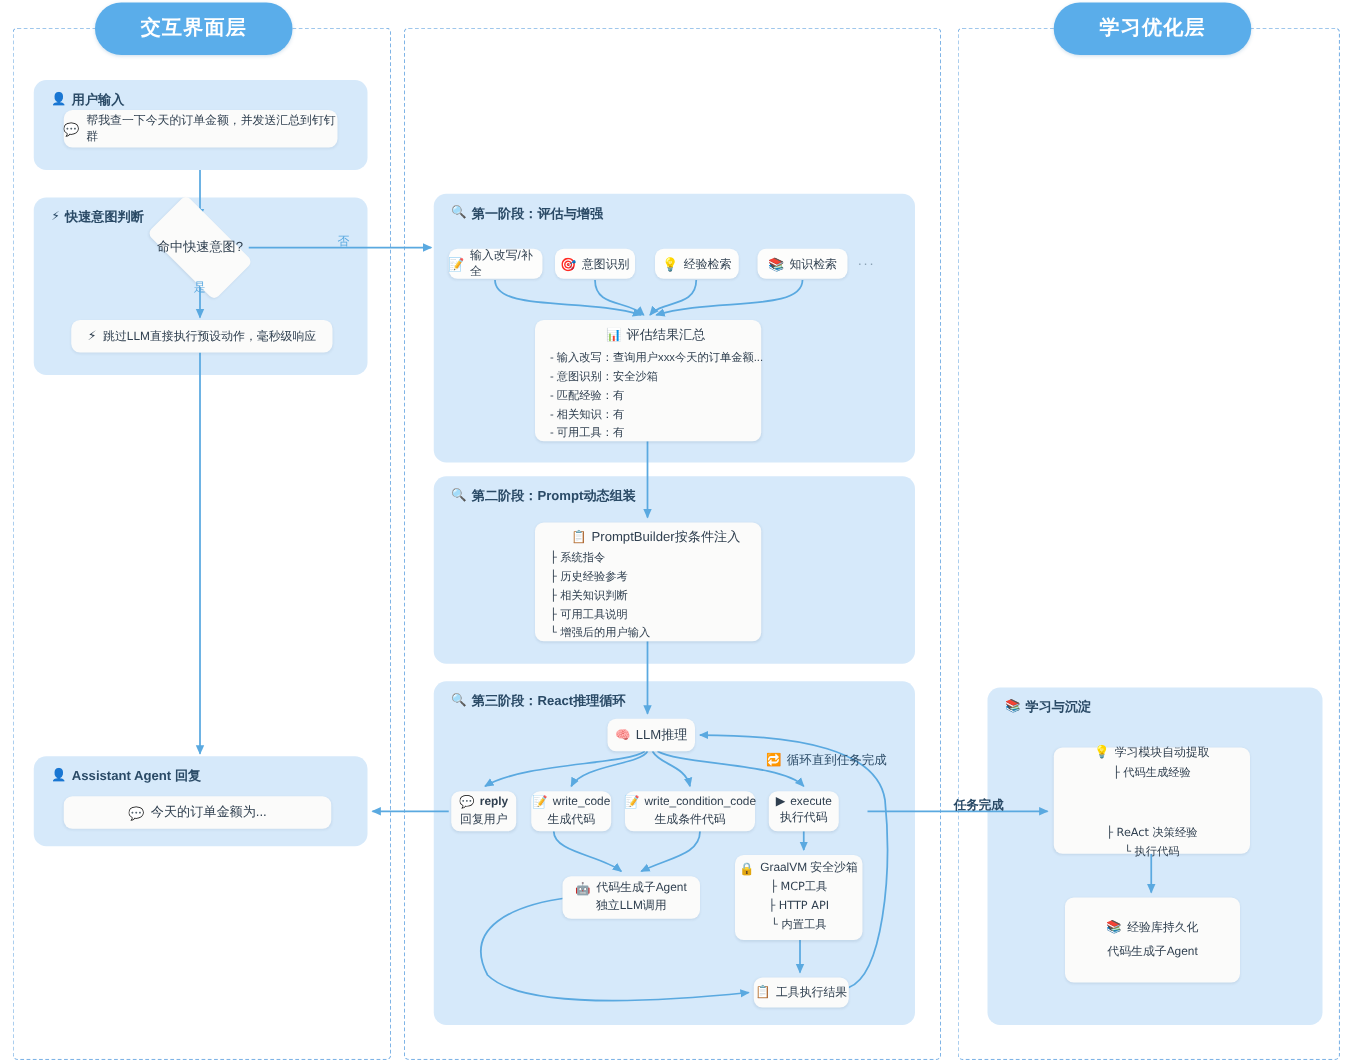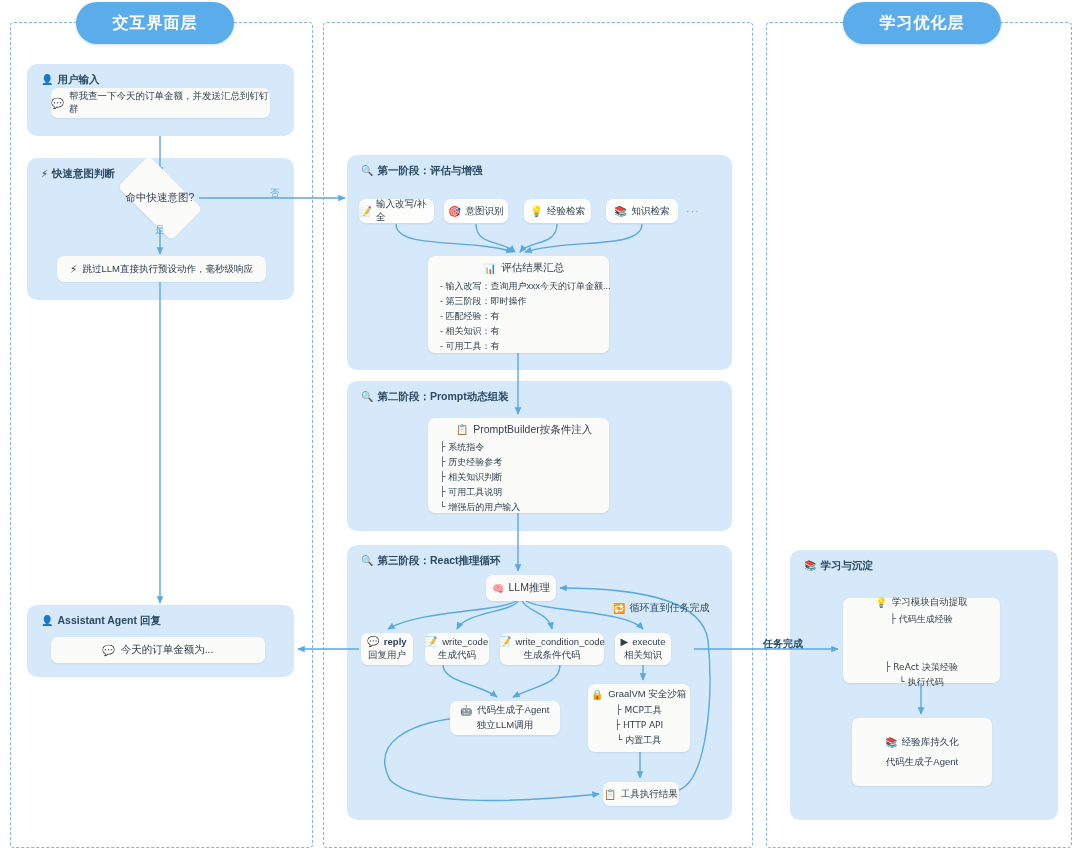--- a/index.html
+++ b/index.html
@@ -150,21 +150,21 @@
     <span style="font-size:9.5px;">知识检索</span>
   </div>
   <div class="elps" style="left:686px;top:205px;">···</div>
 
   <div class="node left-list" style="left:428px;top:256px;width:181px;height:97px;padding-top:6px;">
     <div class="ttl" style="margin-bottom:4px;margin-left:auto;margin-right:auto;">
       <span class="ico">📊</span>
       <span>评估结果汇总</span>
     </div>
     <div class="ln" style="font-size:9px;">- 输入改写：查询用户xxx今天的订单金额...</div>
-    <div class="ln" style="font-size:9px;">- 第三阶段：即时操作</div>
+    <div class="ln" style="font-size:9px;">- 意图识别：安全沙箱</div>
     <div class="ln" style="font-size:9px;">- 匹配经验：有</div>
     <div class="ln" style="font-size:9px;">- 相关知识：有</div>
     <div class="ln" style="font-size:9px;">- 可用工具：有</div>
   </div>
 
   <div class="panel" style="left:347px;top:381px;width:385px;height:150px;">
     <div class="panel-head">
       <span class="ico">🔍</span>
       <span>第二阶段：Prompt动态组装</span>
     </div>
@@ -219,21 +219,21 @@
       <span class="ico">📝</span>
       <span style="font-size:9.5px;">write_condition_code</span>
     </div>
     <div class="ln" style="font-size:9.5px;">生成条件代码</div>
   </div>
   <div class="node" style="left:615px;top:633px;width:56px;height:32px;">
     <div class="ttl">
       <span class="ico">▶</span>
       <span style="font-size:9.5px;">execute</span>
     </div>
-    <div class="ln" style="font-size:9.5px;">相关知识</div>
+    <div class="ln" style="font-size:9.5px;">执行代码</div>
   </div>
 
   <div class="node" style="left:450px;top:701px;width:110px;height:34px;">
     <div class="ttl">
       <span class="ico">🤖</span>
       <span style="font-size:9.5px;">代码生成子Agent</span>
     </div>
     <div class="ln" style="font-size:9.5px;">独立LLM调用</div>
   </div>
 

